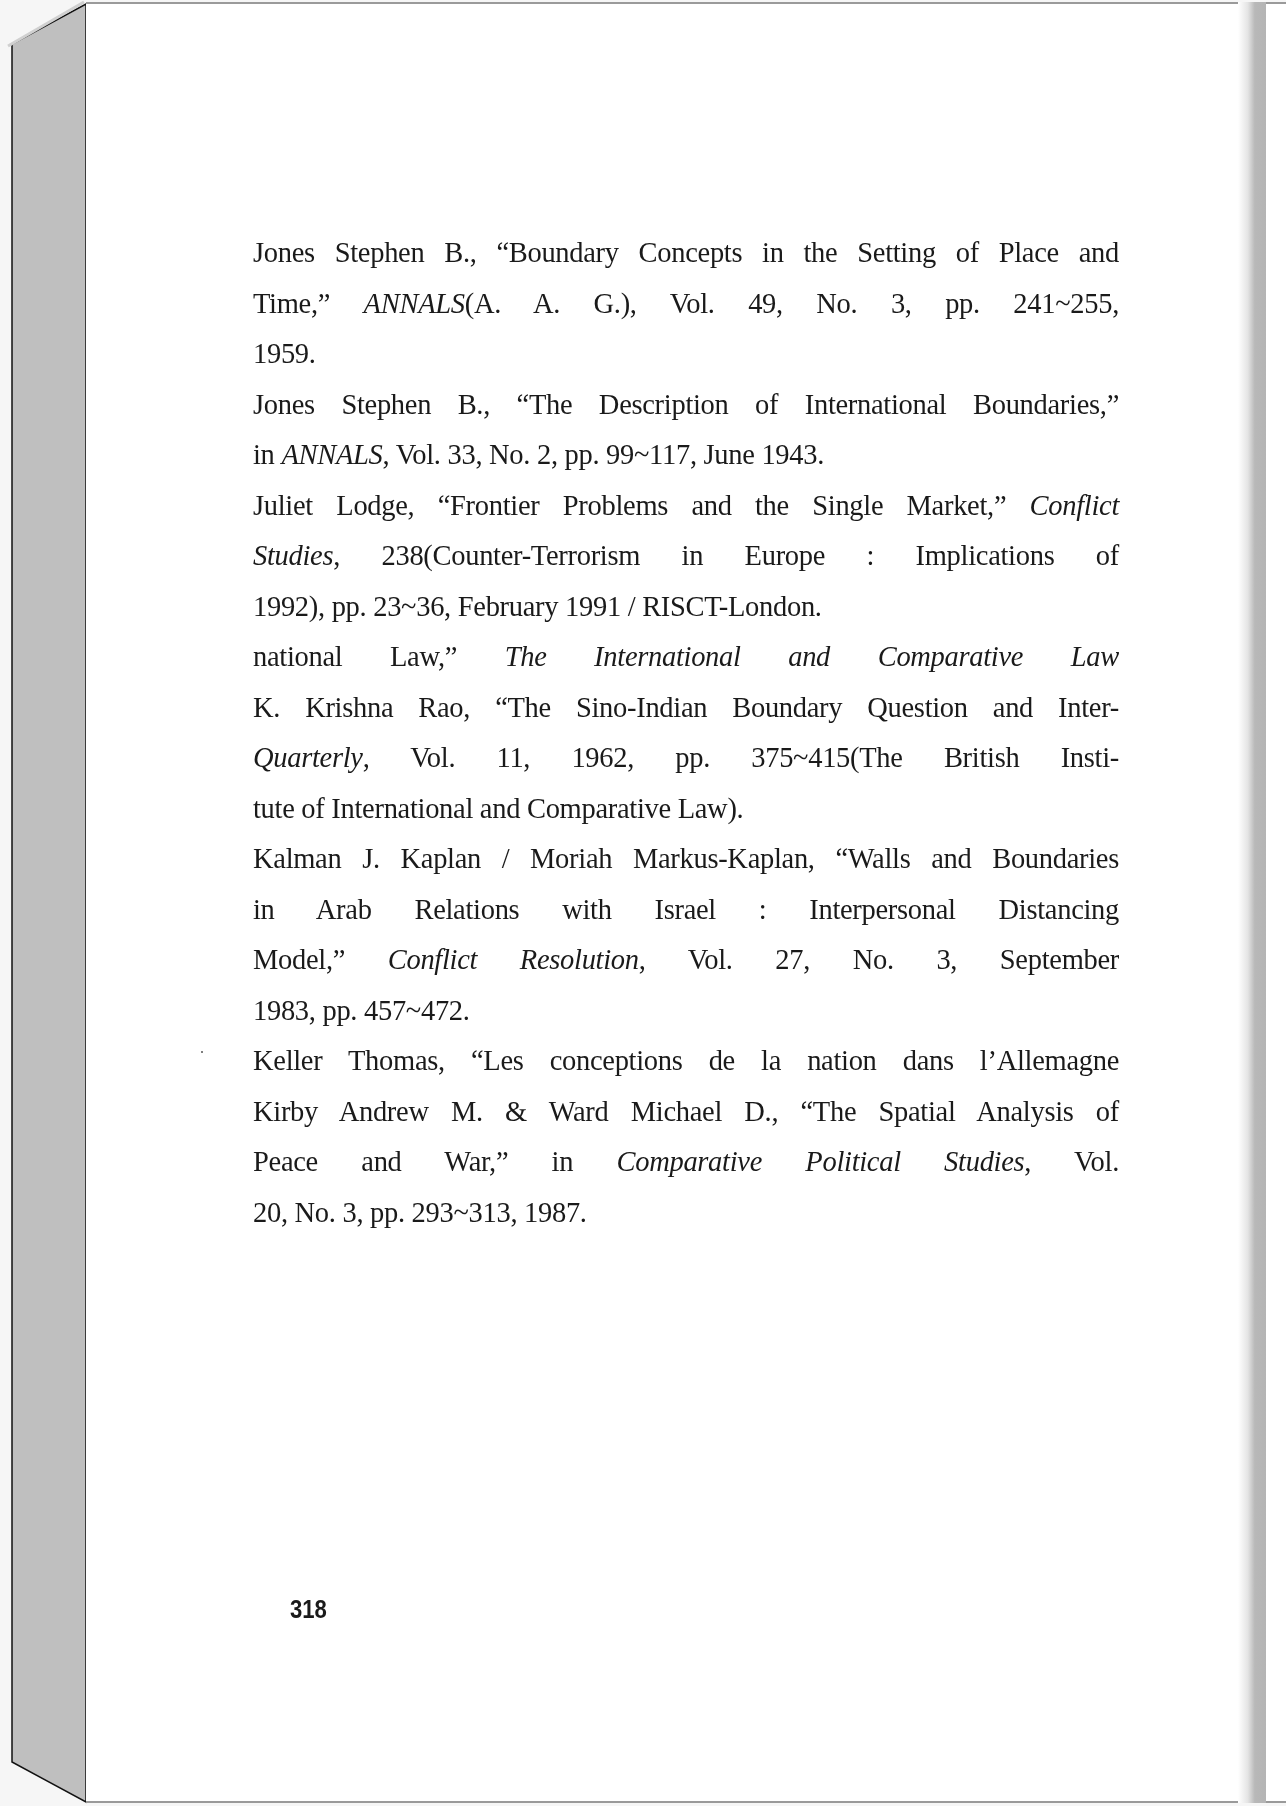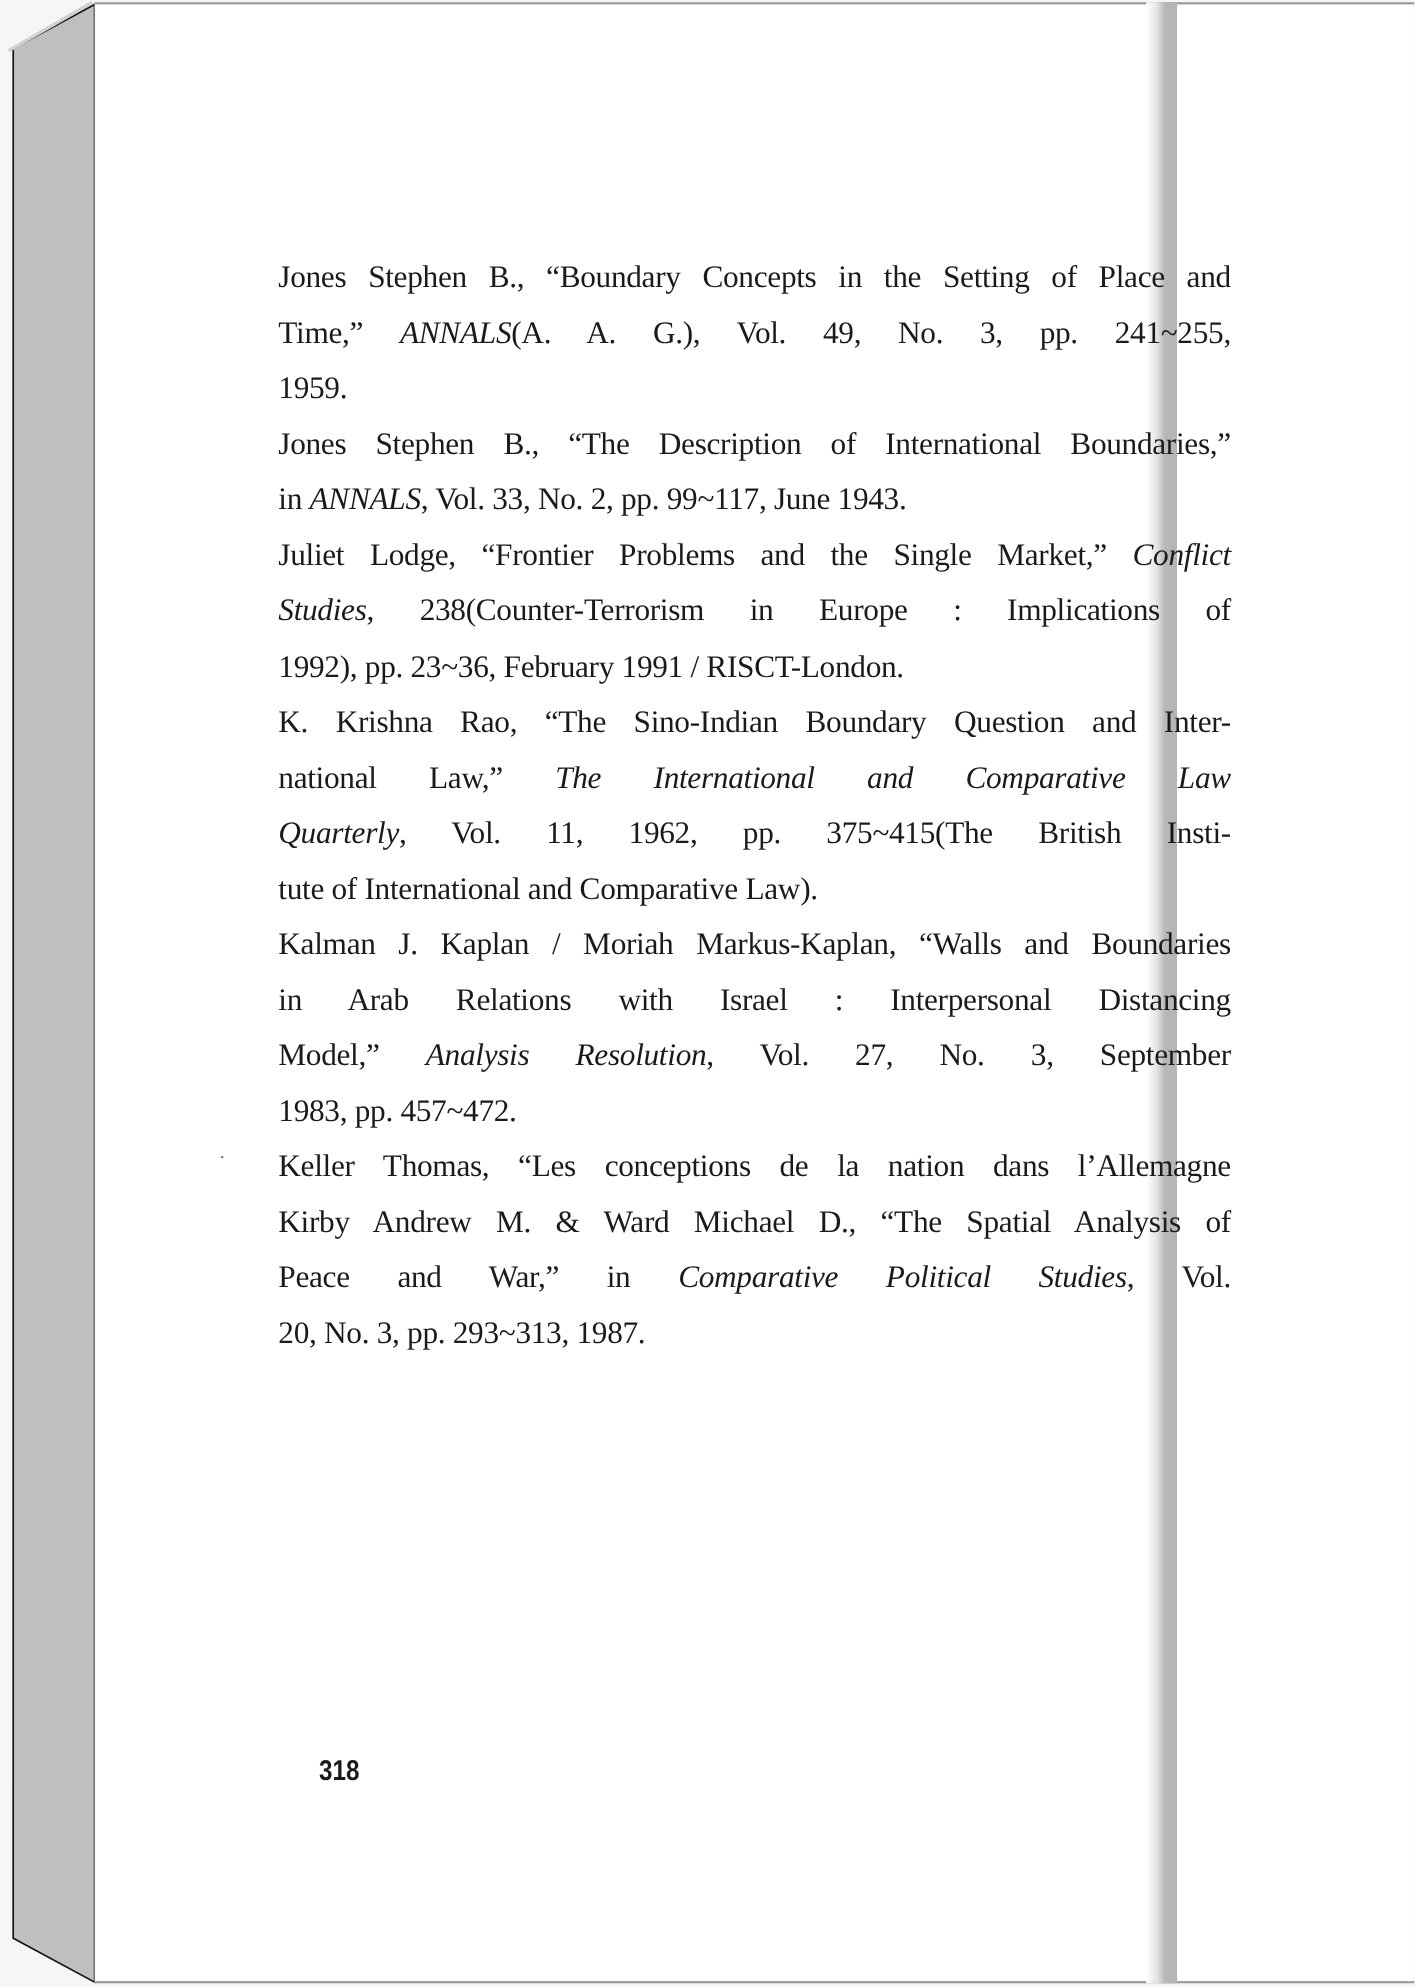--- a/index.html
+++ b/index.html
@@ -5,21 +5,21 @@
     html, body {
       margin: 0;
       padding: 0;
       width: 1286px;
       height: 1806px;
       background: #f6f6f6;
       overflow: hidden;
     }
     .stage {
       position: relative;
-      width: 1070px;
+      width: 1266px;
       height: 1806px;
     }
     
     .spine {
       position: absolute;
       left: 0;
       top: 0;
       width: 100px;
       height: 1806px;
     }
@@ -110,29 +110,29 @@
       <p class="entry">
         <span class="line"><span>Jones Stephen B., “The Description of International Boundaries,”</span></span>
         <span class="line last"><span>in </span><i>ANNALS</i><span>, Vol. 33, No. 2, pp. 99~117, June 1943.</span></span>
       </p>
       <p class="entry">
         <span class="line"><span>Juliet Lodge, “Frontier Problems and the Single Market,” </span><i>Conflict</i></span>
         <span class="line"><i>Studies</i><span>, 238(Counter-Terrorism in Europe : Implications of</span></span>
         <span class="line last"><span>1992), pp. 23~36, February 1991 / RISCT-London.</span></span>
       </p>
       <p class="entry">
+        <span class="line"><span>national Law,” </span><i>The International and Comparative Law</i></span>
         <span class="line"><span>K. Krishna Rao, “The Sino-Indian Boundary Question and Inter-</span></span>
-        <span class="line"><span>national Law,” </span><i>The International and Comparative Law</i></span>
         <span class="line"><i>Quarterly</i><span>, Vol. 11, 1962, pp. 375~415(The British Insti-</span></span>
         <span class="line last"><span>tute of International and Comparative Law).</span></span>
       </p>
       <p class="entry">
         <span class="line"><span>Kalman J. Kaplan / Moriah Markus-Kaplan, “Walls and Boundaries</span></span>
         <span class="line"><span>in Arab Relations with Israel : Interpersonal Distancing</span></span>
-        <span class="line"><span>Model,” </span><i>Analysis Resolution</i><span>, Vol. 27, No. 3, September</span></span>
+        <span class="line"><span>Model,” </span><i>Conflict Resolution</i><span>, Vol. 27, No. 3, September</span></span>
         <span class="line last"><span>1983, pp. 457~472.</span></span>
       </p>
       <p class="entry">
         <span class="line"><span>Keller Thomas, “Les conceptions de la nation dans l’Allemagne</span></span>
       </p>
       <p class="entry">
         <span class="line"><span>Kirby Andrew M. &amp; Ward Michael D., “The Spatial Analysis of</span></span>
         <span class="line"><span>Peace and War,” in </span><i>Comparative Political Studies</i><span>, Vol.</span></span>
         <span class="line last"><span>20, No. 3, pp. 293~313, 1987.</span></span>
       </p>

